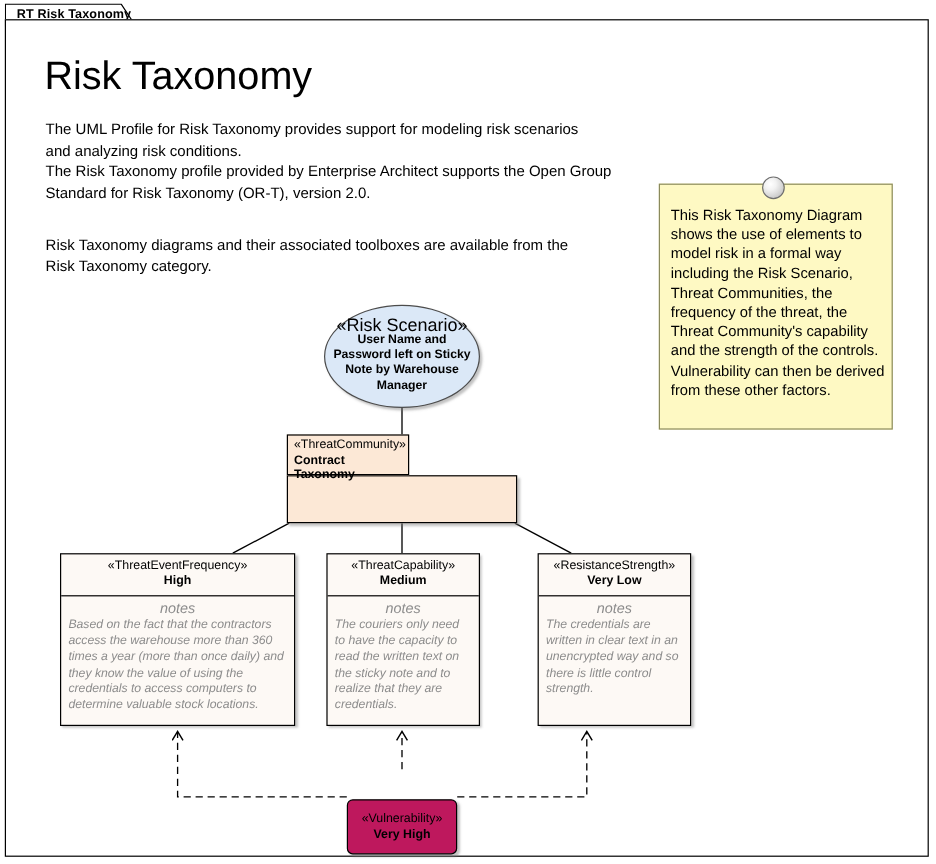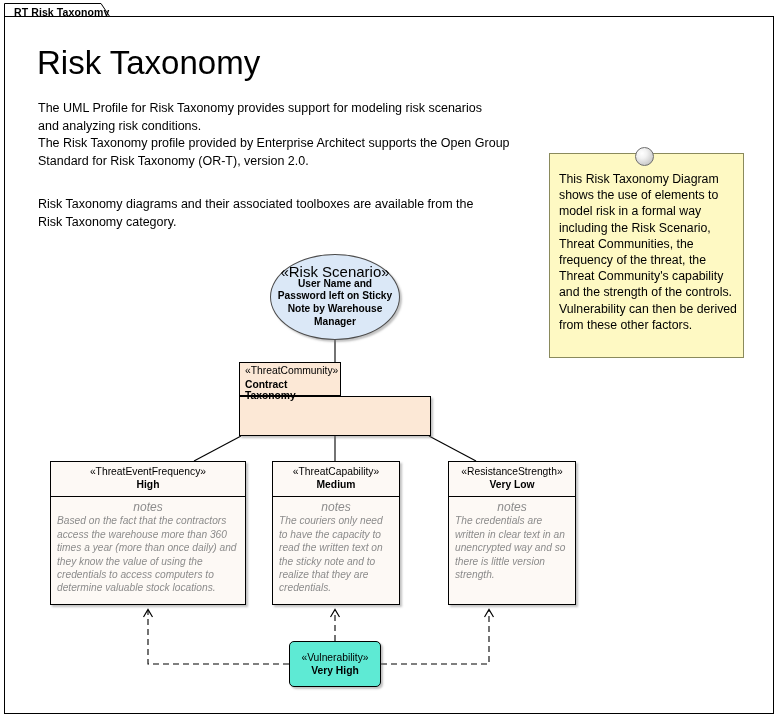--- a/index.html
+++ b/index.html
@@ -229,24 +229,24 @@
   }
 
   #node-tef { left: 50px;  top: 461px; width: 196px; height: 144px; }
   #node-tc  { left: 272px; top: 461px; width: 128px; height: 144px; }
   #node-rs  { left: 424px; top: 461px; width: 128px; height: 144px; margin-left: 24px; }
 
   
   .vuln {
     position: absolute;
     left: 289px;
-    top: 641px;
+    top: 666px;
     width: 92px;
     height: 46px;
-    background: #5eead4;
+    background: #be185d;
     border: 1px solid #000000;
     border-radius: 5px;
     box-sizing: border-box;
     box-shadow: 2px 2px 2px rgba(120,120,120,0.45);
     display: flex;
     flex-direction: column;
     align-items: center;
     justify-content: center;
     z-index: 4;
   }
@@ -341,21 +341,21 @@
     <div class="node-notes-label">notes</div>
     <div class="node-notes">The couriers only need to have the capacity to read the written text on the sticky note and to realize that they are credentials.</div>
   </div>
 
   <div class="node" id="node-rs">
     <div class="node-head">
       <div class="stereo">«ResistanceStrength»</div>
       <div class="nm">Very Low</div>
     </div>
     <div class="node-notes-label">notes</div>
-    <div class="node-notes">The credentials are written in clear text in an unencrypted way and so there is little version strength.</div>
+    <div class="node-notes">The credentials are written in clear text in an unencrypted way and so there is little control strength.</div>
   </div>
 
   <div class="vuln">
     <div class="stereo">«Vulnerability»</div>
     <div class="nm">Very High</div>
   </div>
 
 </div>
 
 </body></html>

